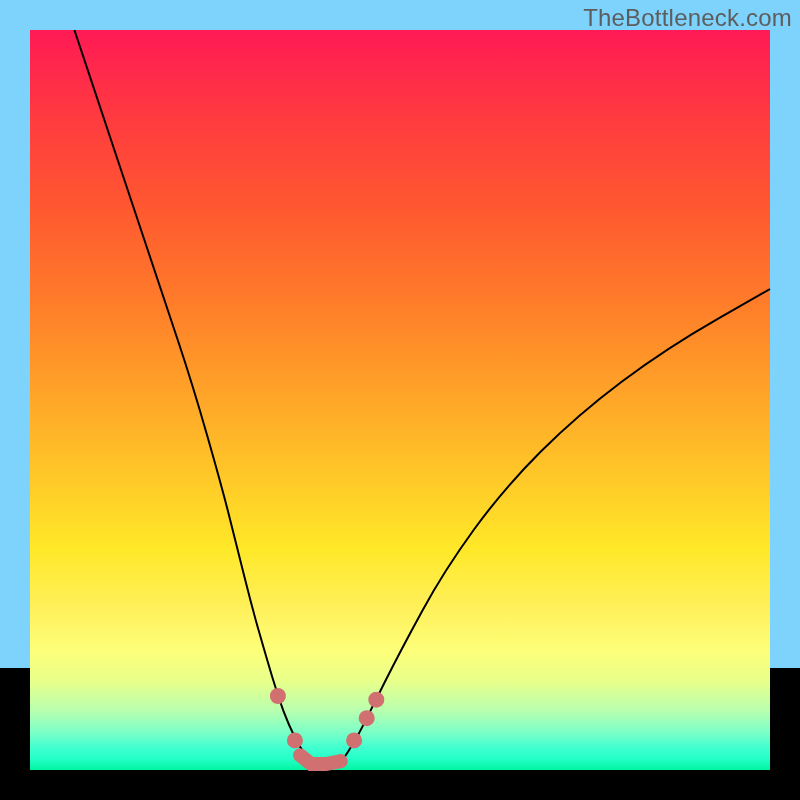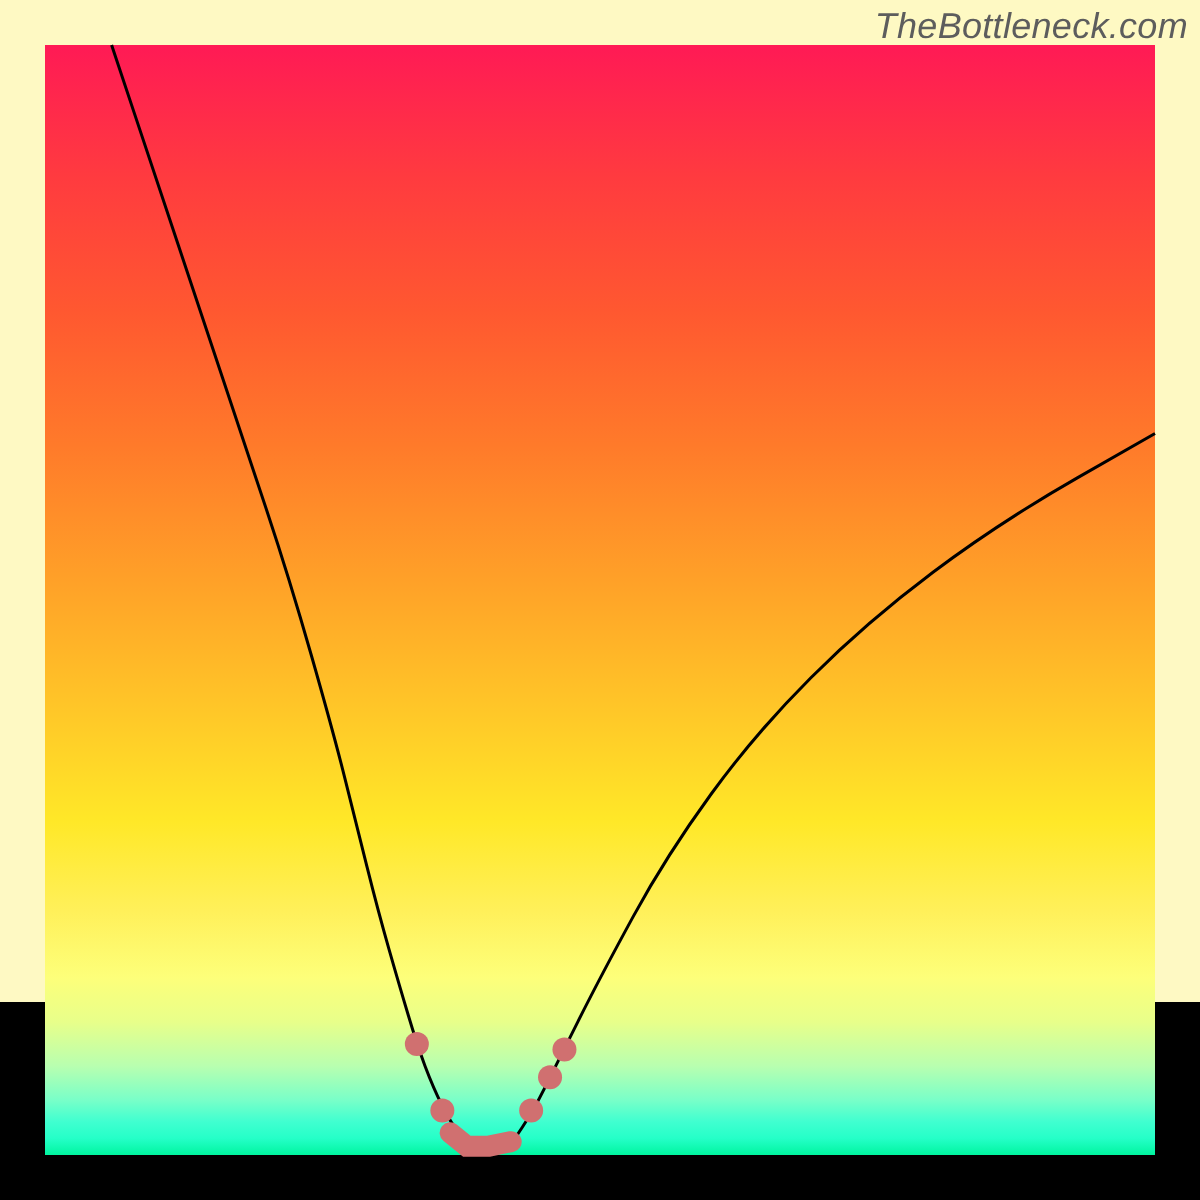--- a/index.html
+++ b/index.html
@@ -8,22 +8,21 @@
     width: 800px;
     height: 800px;
     overflow: hidden;
     background: #000;
     font-family: Arial, Helvetica, sans-serif;
   }
   .frame {
     position: relative;
     width: 800px;
     height: 668px;
-    background: #fef9c3;
-    font-style: italic;
+    background: #7dd3fc;
   }
   .plot-area {
     position: absolute;
     left: 30px;
     top: 30px;
     width: 740px;
     height: 740px;
     background: linear-gradient(to bottom,
       #ff1a55 0%,
       #ff3b3f 12%,

